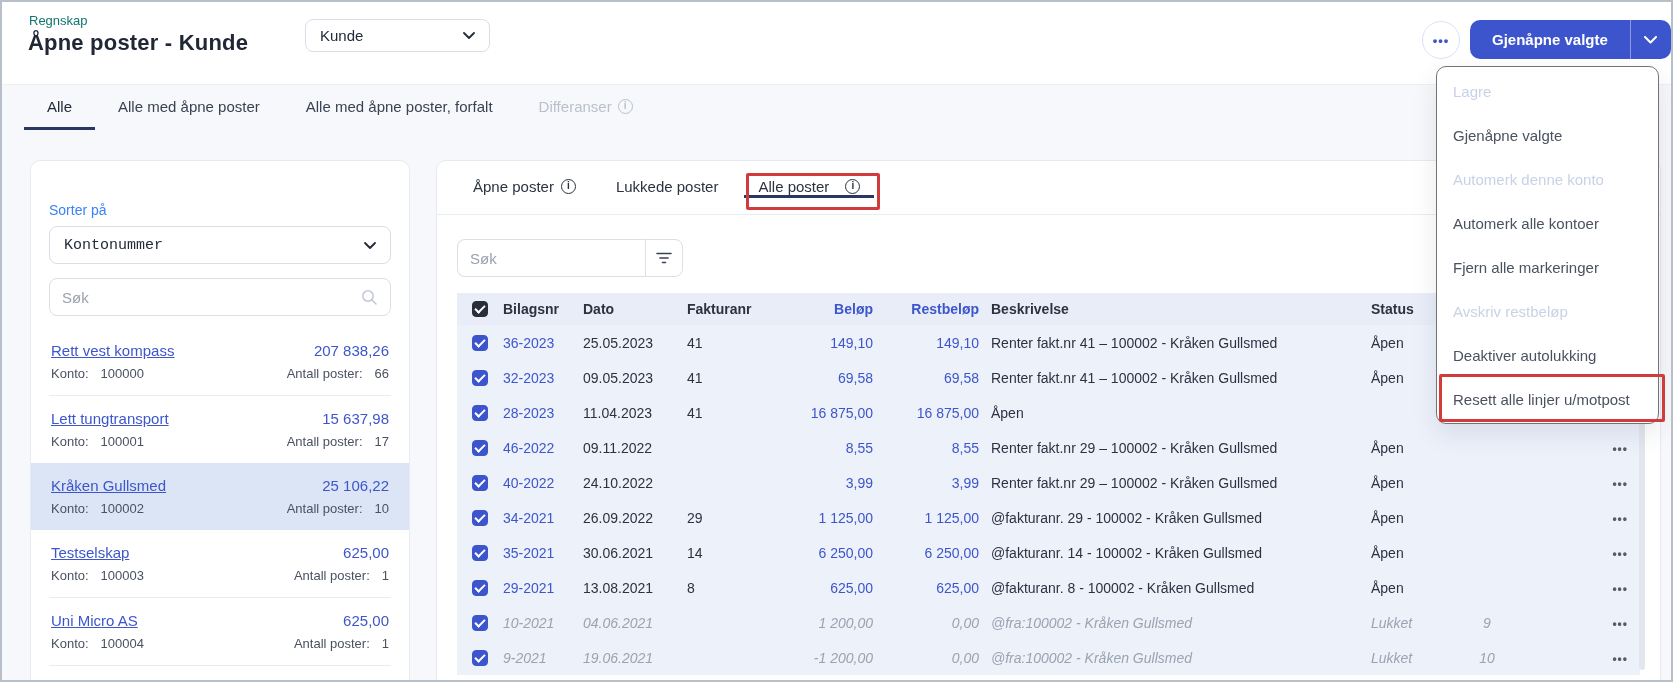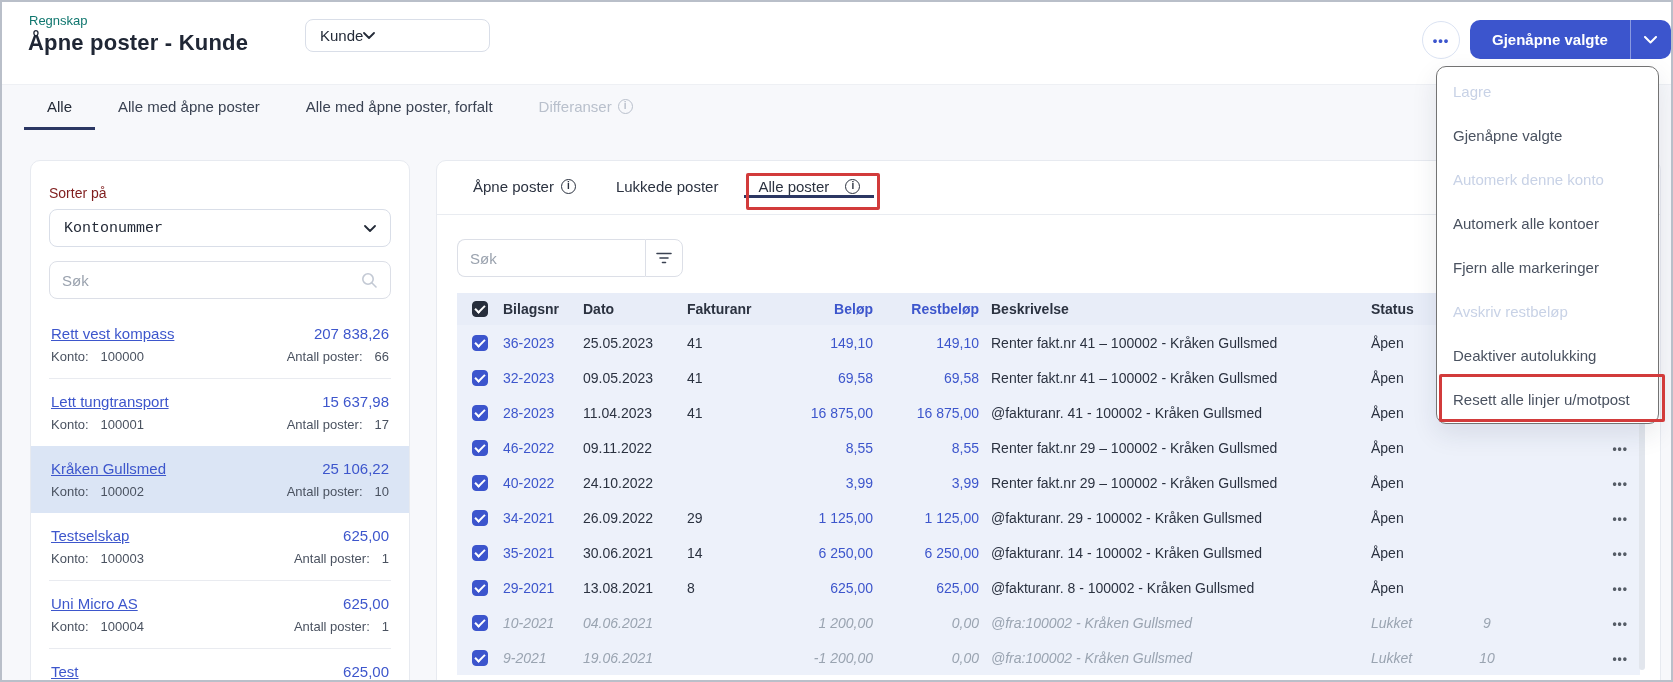--- a/index.html
+++ b/index.html
@@ -3,41 +3,41 @@
 <meta charset="utf-8">
 <style>
   * { box-sizing: border-box; margin: 0; padding: 0; }
   body { font-family: "Liberation Sans", sans-serif; background:#fff; }
   .frame{position:relative;width:1673px;height:682px;border:2px solid #b9bfc9;background:#f7f8fb;overflow:hidden;color:#2b3240;}
 
   
   .app-header{position:absolute;left:0;top:0;width:100%;height:83px;background:#fff;border-bottom:1px solid #eef0f4;}
   .crumb{position:absolute;left:27px;top:11px;font-size:13px;color:#0f766e;}
   .page-title{position:absolute;left:26px;top:28px;font-size:22px;font-weight:700;color:#202735;letter-spacing:.2px;}
-  .entity-select{position:absolute;left:303px;top:17px;width:185px;height:33px;border:1px solid #d9dee8;border-radius:8px;background:#fff;display:flex;align-items:center;padding:0 14px;font-size:15px;color:#242b38;cursor:pointer;}
+  .entity-select{position:absolute;left:303px;top:17px;width:185px;height:33px;border:1px solid #d9dee8;border-radius:8px;background:#fff;display:flex;align-items:center;justify-content:space-between;padding:0 14px;font-size:15px;color:#242b38;cursor:pointer;}
   .more-circle{position:absolute;left:1420px;top:19px;width:38px;height:38px;border-radius:50%;border:1px solid #dbe3f3;background:#fff;color:#3c55cd;display:flex;align-items:center;justify-content:center;font-size:13px;font-weight:700;letter-spacing:1px;cursor:pointer;}
   .primary-btn{position:absolute;left:1468px;top:18px;height:39px;display:flex;background:#3c55cd;border-radius:10px;color:#fff;overflow:hidden;cursor:pointer;}
   .primary-btn .main{display:flex;align-items:center;padding:0 22px;font-size:15px;font-weight:700;}
   .primary-btn .caret{display:flex;align-items:center;justify-content:center;width:41px;border-left:1px solid rgba(255,255,255,.4);}
   .chev{width:12px;height:7px;display:inline-block;}
 
   
   .page-tabs{position:absolute;left:0;top:83px;right:0;height:45px;display:flex;padding-left:22px;}
   .ptab{display:flex;align-items:center;gap:6px;padding:0 23px;font-size:15px;color:#3a4252;border-bottom:3px solid transparent;cursor:pointer;}
   .ptab.active{color:#242b38;border-bottom-color:#2b3763;}
   .ptab.disabled{color:#b9c0cc;cursor:default;}
   .info-ic{display:inline-flex;width:15px;height:15px;border:1.2px solid currentColor;border-radius:50%;align-items:center;justify-content:center;font-size:10px;font-weight:700;font-style:normal;line-height:1;}
 
   
   .card{position:absolute;background:#fff;border:1px solid #e7eaf0;border-radius:10px;}
   .sidebar-card{left:28px;top:158px;width:380px;height:545px;padding:18px;}
   .main-card{left:434px;top:158px;width:1225px;height:545px;padding:0 20px;}
 
   
-  .sort-label{font-size:14px;color:#7f1d1d;margin-top:6px;}
+  .sort-label{font-size:14px;color:#3b82f6;margin-top:23px;}
   .select-box{margin-top:8px;height:38px;border:1px solid #d9dee8;border-radius:8px;display:flex;align-items:center;justify-content:space-between;padding:0 14px;font-size:15px;color:#242b38;cursor:pointer;font-family:Liberation Mono, monospace;}
   .search-box{margin-top:14px;height:38px;border:1px solid #dcdfe7;border-radius:8px;display:flex;align-items:center;padding:0 12px;background:#fff;}
   .search-box input{flex:1;border:0;outline:0;font-size:15px;color:#242b38;font-family:inherit;background:transparent;}
   .search-box input::placeholder{color:#9aa2ae;}
   .acct-list{margin-top:12px;}
   .acct{padding:14px 2px;border-top:1px solid #e9ebf0;}
   .acct.first, .acct.selected, .acct.after-selected{border-top:none;}
   .acct.selected{background:#dbe5f5;margin:0 -18px;padding:14px 20px;}
   .acct-line1{display:flex;align-items:baseline;justify-content:space-between;}
   .acct-name{font-size:15px;color:#3d56cc;text-decoration:underline;cursor:pointer;}
@@ -303,21 +303,20 @@
 
       <div class="tr">
         <div class="td c-check">
             <span class="cbx"></span>
           </div>
         <div class="td c-bil">28-2023</div>
         <div class="td">11.04.2023</div>
         <div class="td">41</div>
         <div class="td c-belop">16 875,00</div>
         <div class="td c-rest">16 875,00</div>
-        <div class="td">@fakturanr. 41 - 100002 - Kråken Gullsmed</div>
         <div class="td">Åpen</div>
         <div class="td c-nr"></div>
         <div class="td c-act"><span class="dots">•••</span></div>
       </div>
 
       <div class="tr">
         <div class="td c-check">
             <span class="cbx"></span>
           </div>
         <div class="td c-bil">46-2022</div>

